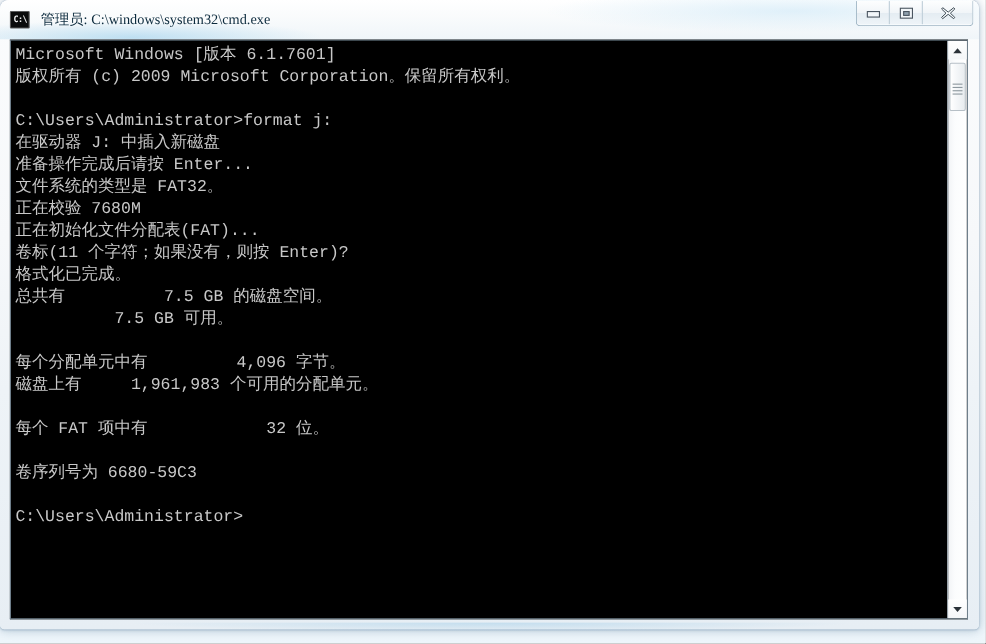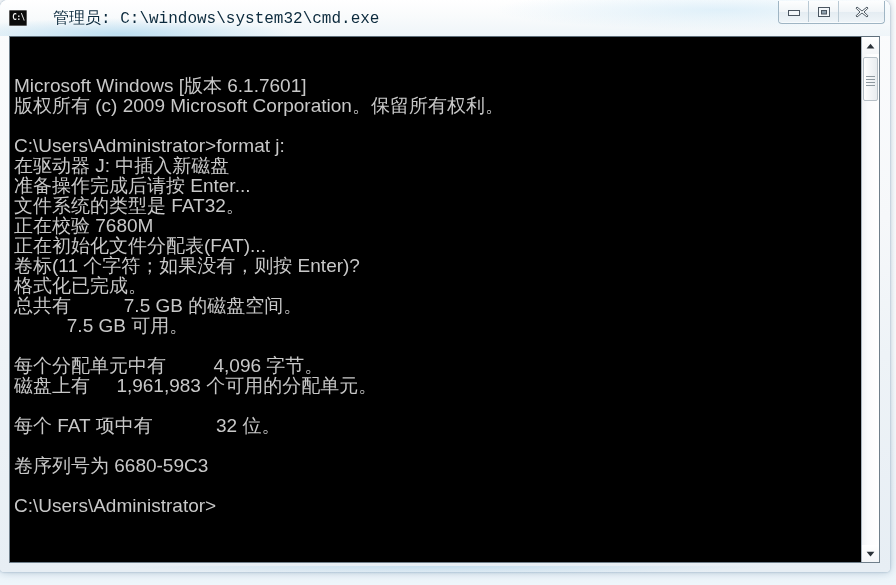--- a/index.html
+++ b/index.html
@@ -79,23 +79,23 @@
     color: #f2f2f2;
     font-family: "DejaVu Sans Mono", monospace;
     font-size: 8px;
     font-weight: bold;
     line-height: 8px;
     letter-spacing: -0.5px;
     transform: scaleX(0.95);
   }
 
   #title-text {
-    margin-left: 26px;
-    font-family: Liberation Mono, monospace;
-    font-size: 16px;
+    margin-left: 10px;
+    font-family: Liberation Serif, serif;
+    font-size: 13px;
     color: #0b2a3d;
     white-space: nowrap;
     text-shadow: 0 0 3px rgba(255,255,255,0.95), 0 0 6px rgba(255,255,255,0.8);
   }
 
   
   #window-buttons {
     position: absolute;
     right: 5px;
     top: 1px;
@@ -134,27 +134,26 @@
     box-sizing: border-box;
     overflow: hidden;
     display: flex;
   }
 
   #console-text {
     flex: 1 1 auto;
     padding: 4px 0 0 4px;
     background: #000000;
     color: #c8c8c8;
-    font-family: Liberation Sans, sans-serif;
-    font-size: 19px;
+    font-family: Liberation Mono, monospace;
+    font-size: 15px;
     line-height: 20px;
     white-space: pre;
     letter-spacing: 0px;
     overflow: hidden;
-    margin-top: 35px;
   }
 
   
   #scrollbar {
     flex: none;
     width: 18px;
     background: linear-gradient(90deg,#f2f4f6 0%,#fbfcfd 35%,#ffffff 100%);
     border-left: 1px solid #a9b4bc;
     box-sizing: border-box;
     position: relative;

